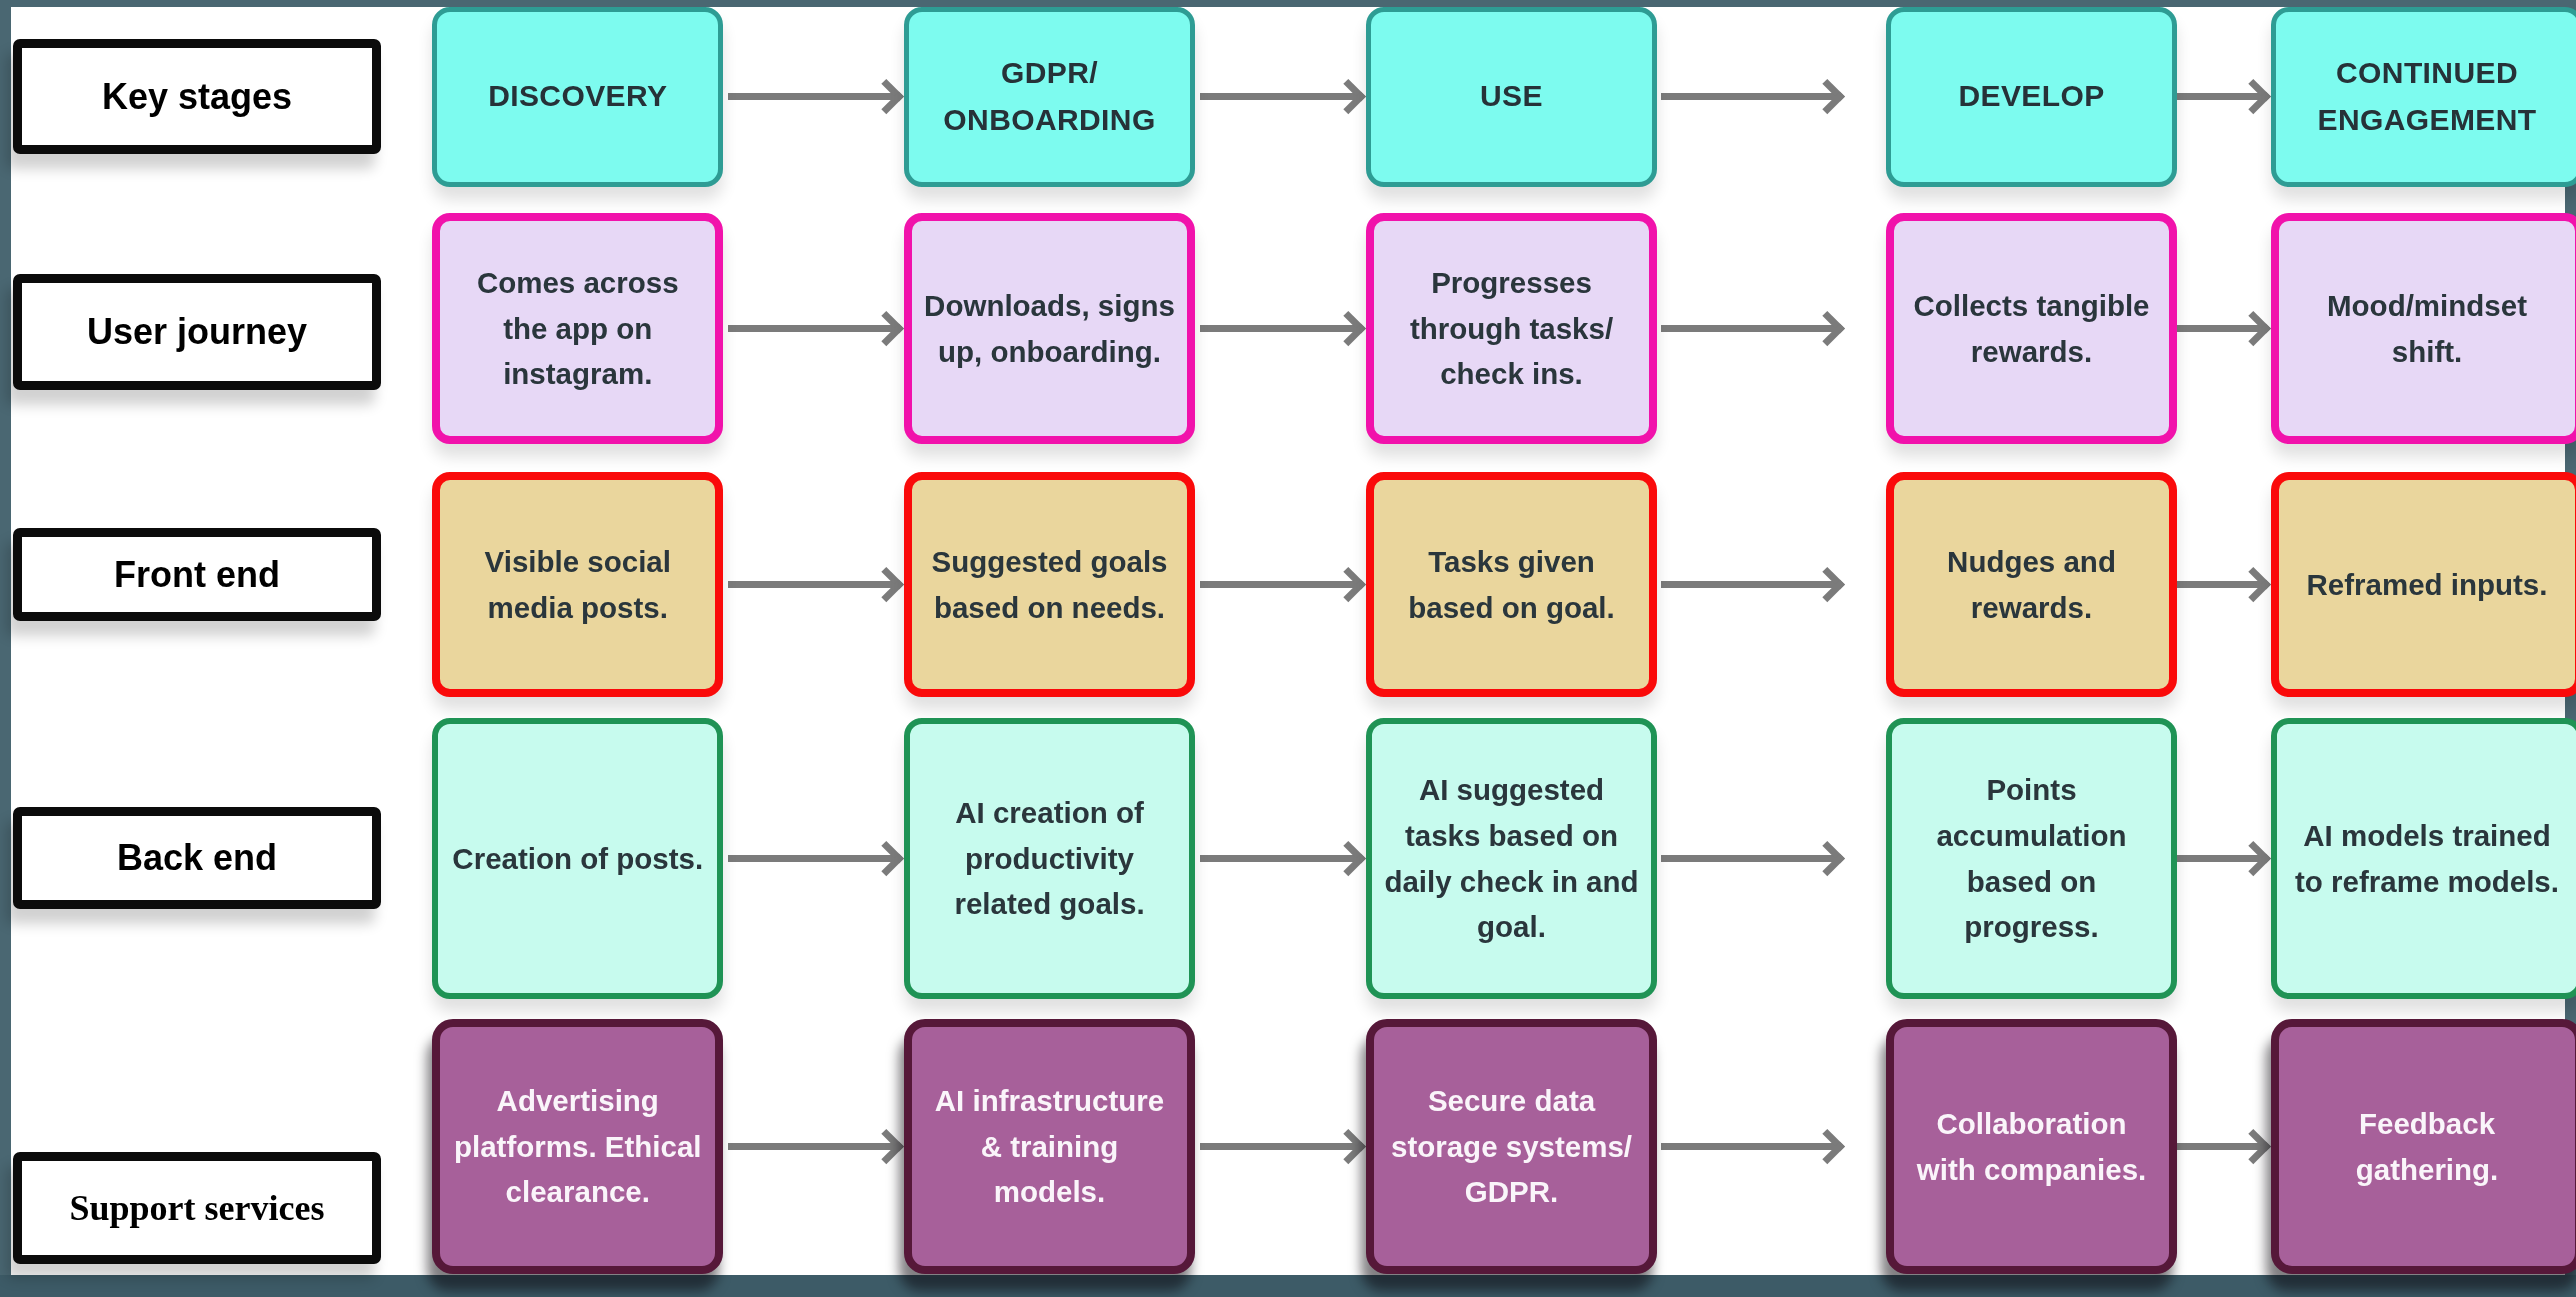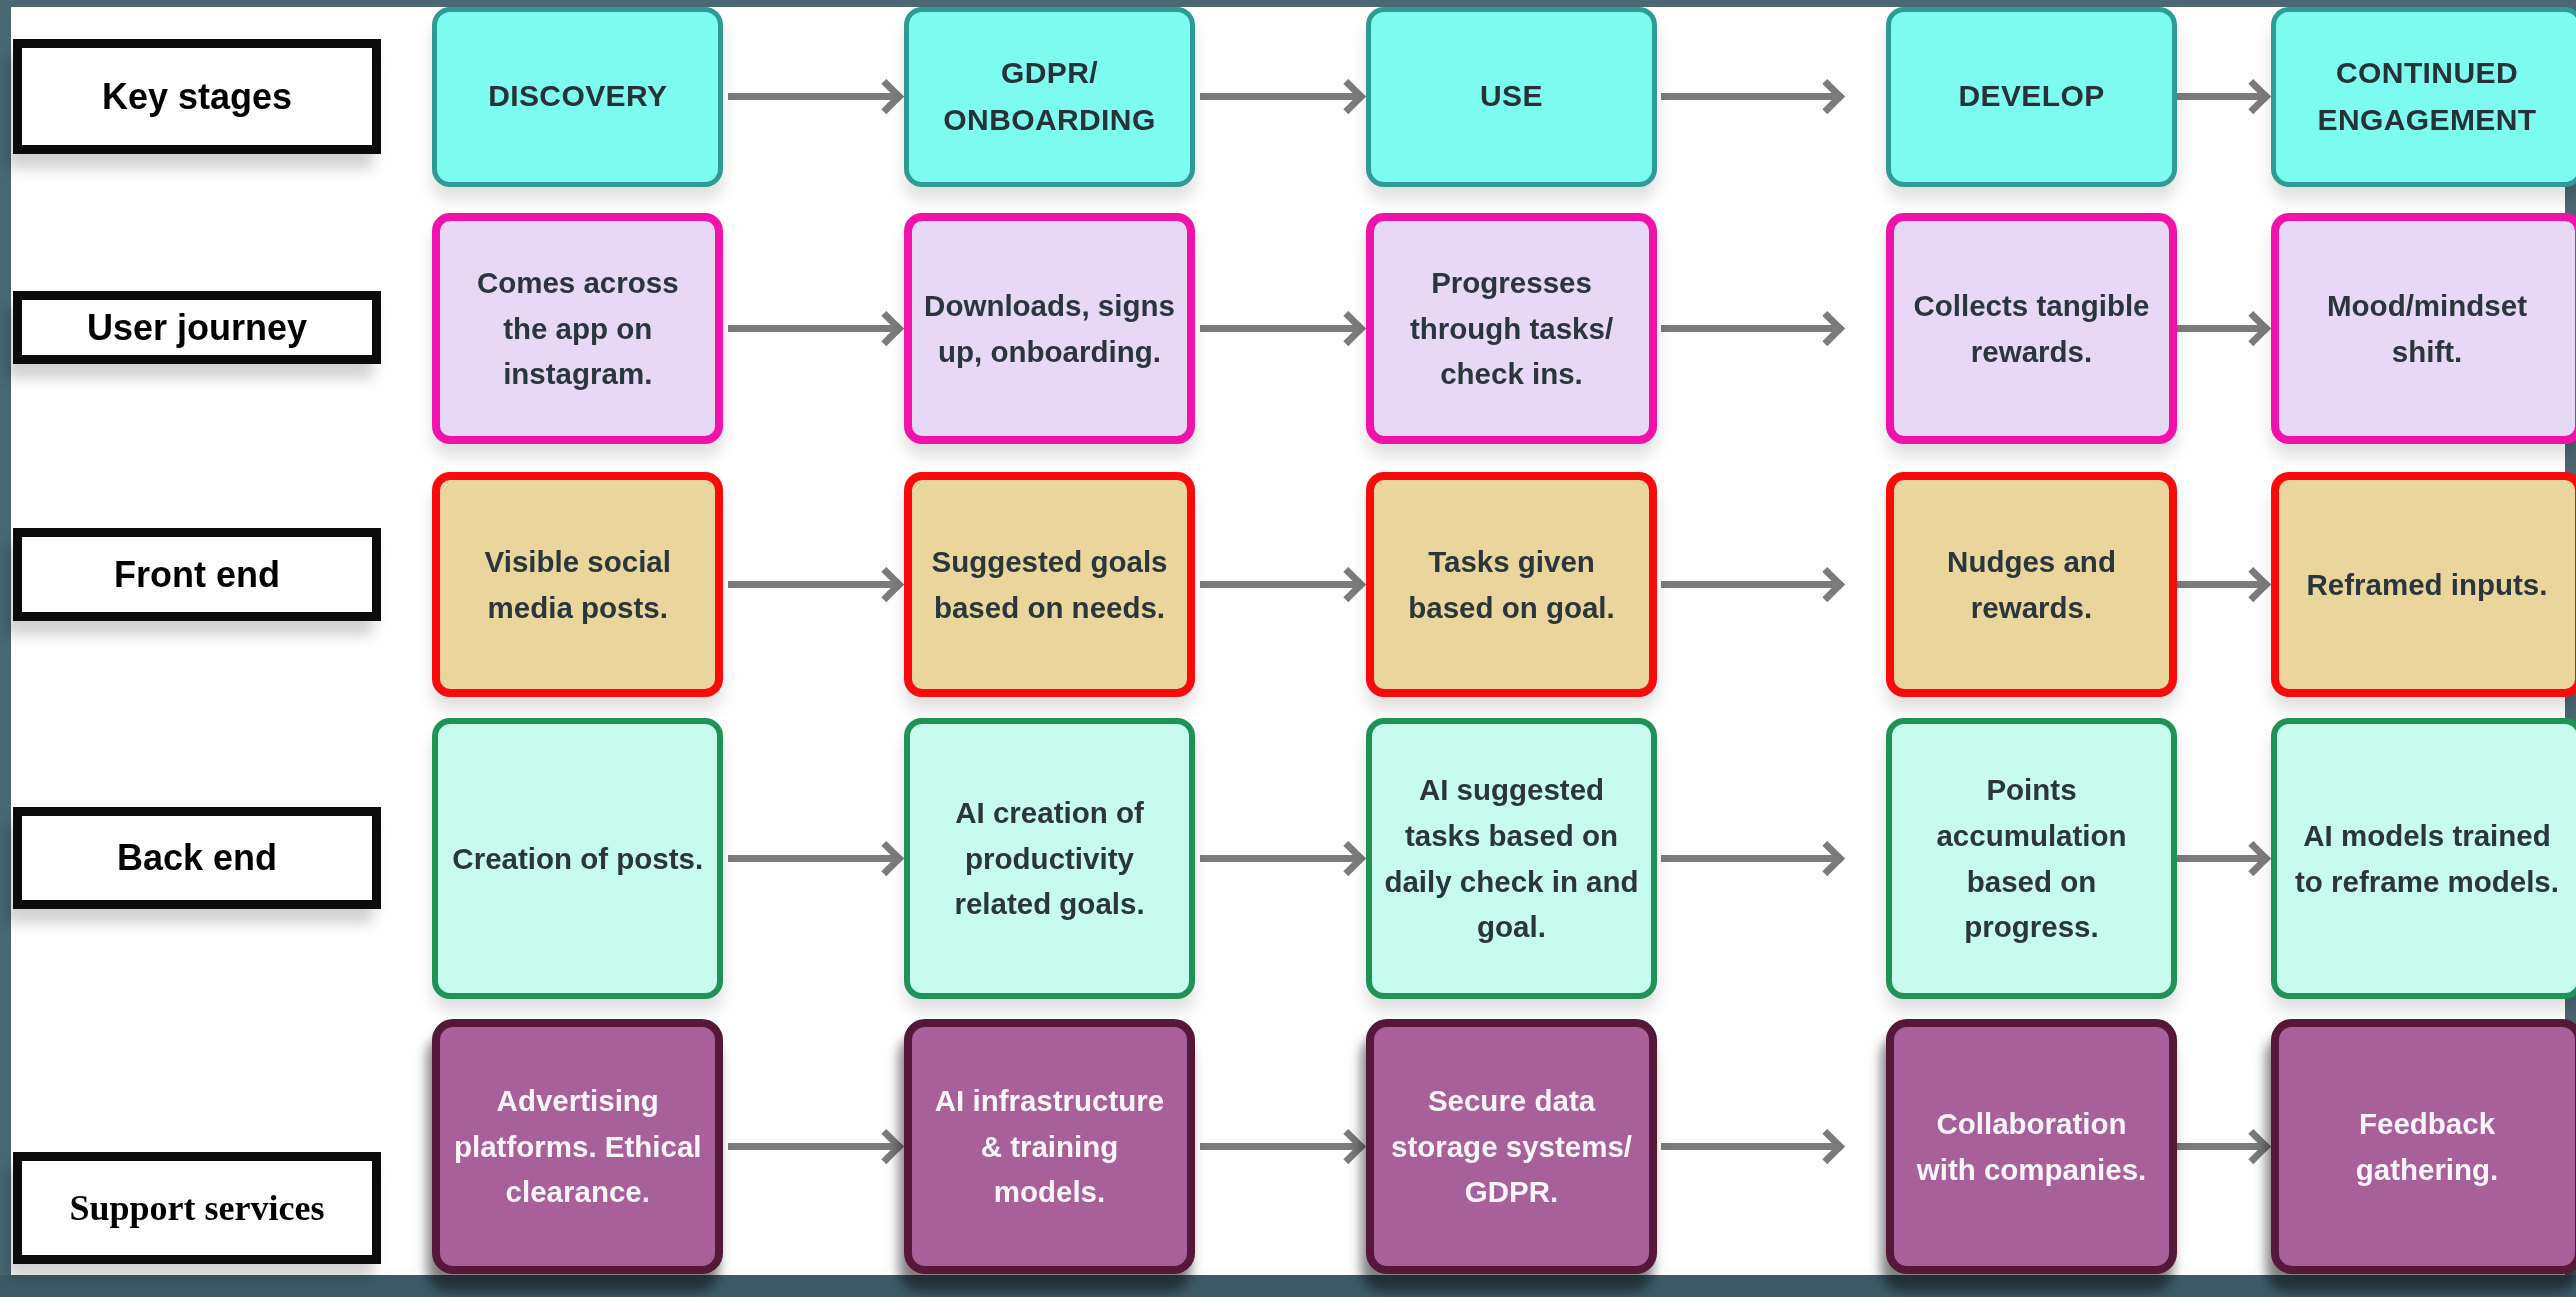--- a/index.html
+++ b/index.html
@@ -11,28 +11,28 @@
   
   .edge{position:absolute;background:#4A6772;}
   .edge-top{left:0;top:0;width:2576px;height:6.6px;}
   .edge-left{left:0;top:0;width:10.6px;height:1297px;}
   .edge-right{right:0;top:0;width:11.5px;height:1297px;}
   .edge-bottom{left:0;bottom:0;width:2576px;height:22px;background:#3D5B67;}
 
   
   .rowlabel{
     position:absolute;left:13px;width:368px;
-    background:#ffffff;border:9.8px solid #0b0b0b;border-radius:0;
+    background:#ffffff;border:9.8px solid #0b0b0b;border-radius:7px;
     box-sizing:border-box;display:flex;align-items:center;justify-content:center;
     text-align:center;font-size:36px;font-weight:bold;color:#000000;
     box-shadow:-6.6px 14.7px 13px rgba(0,0,0,0.18);
     z-index:2;
   }
   .rl1{top:39px;height:115px;}
-  .rl2{top:291px;height:73px;}
+  .rl2{top:274px;height:116px;}
   .rl3{top:528px;height:93px;}
   .rl4{top:807px;height:102px;}
   .rl5{top:1152px;height:112px;font-family:Liberation Serif, serif;}
 
   
   .cell{
     position:absolute;box-sizing:border-box;
     display:flex;align-items:center;justify-content:center;
     text-align:center;font-weight:bold;font-size:29.5px;line-height:1.55;
     padding:0 11.5px;border-radius:18px;color:#2A363C;

